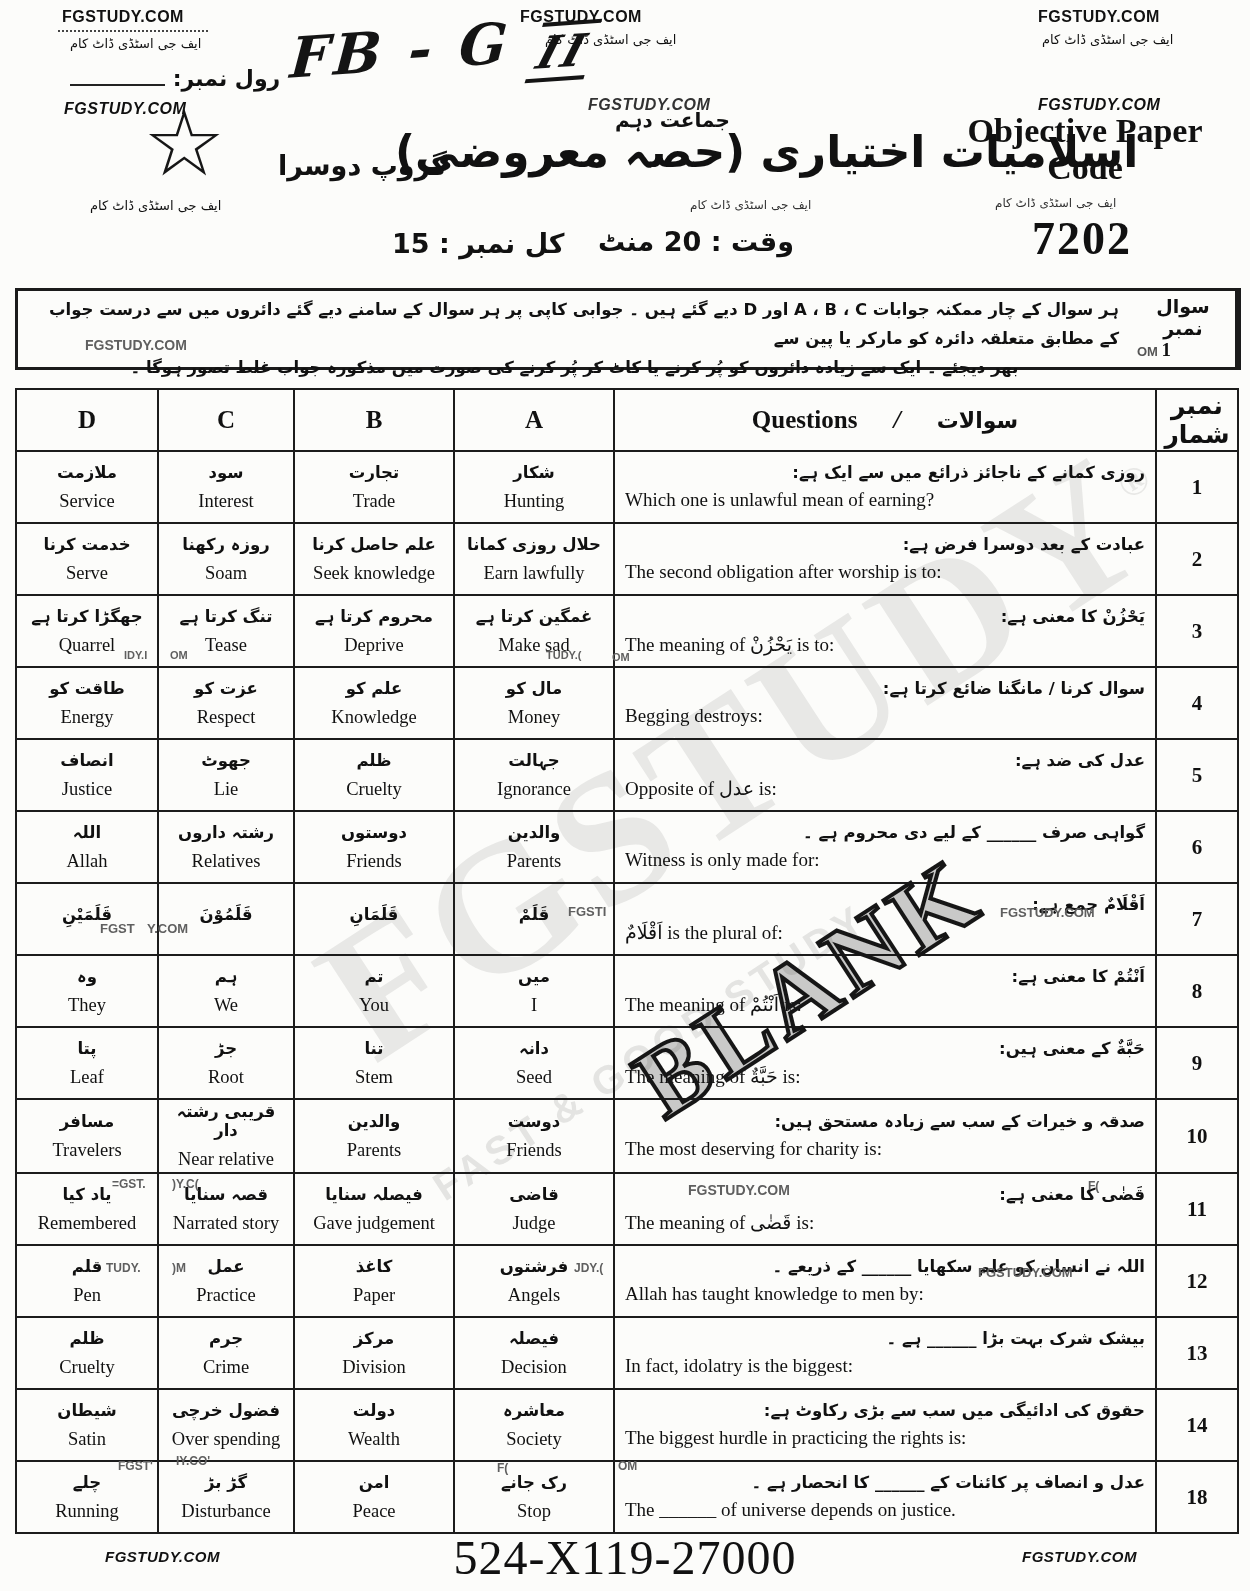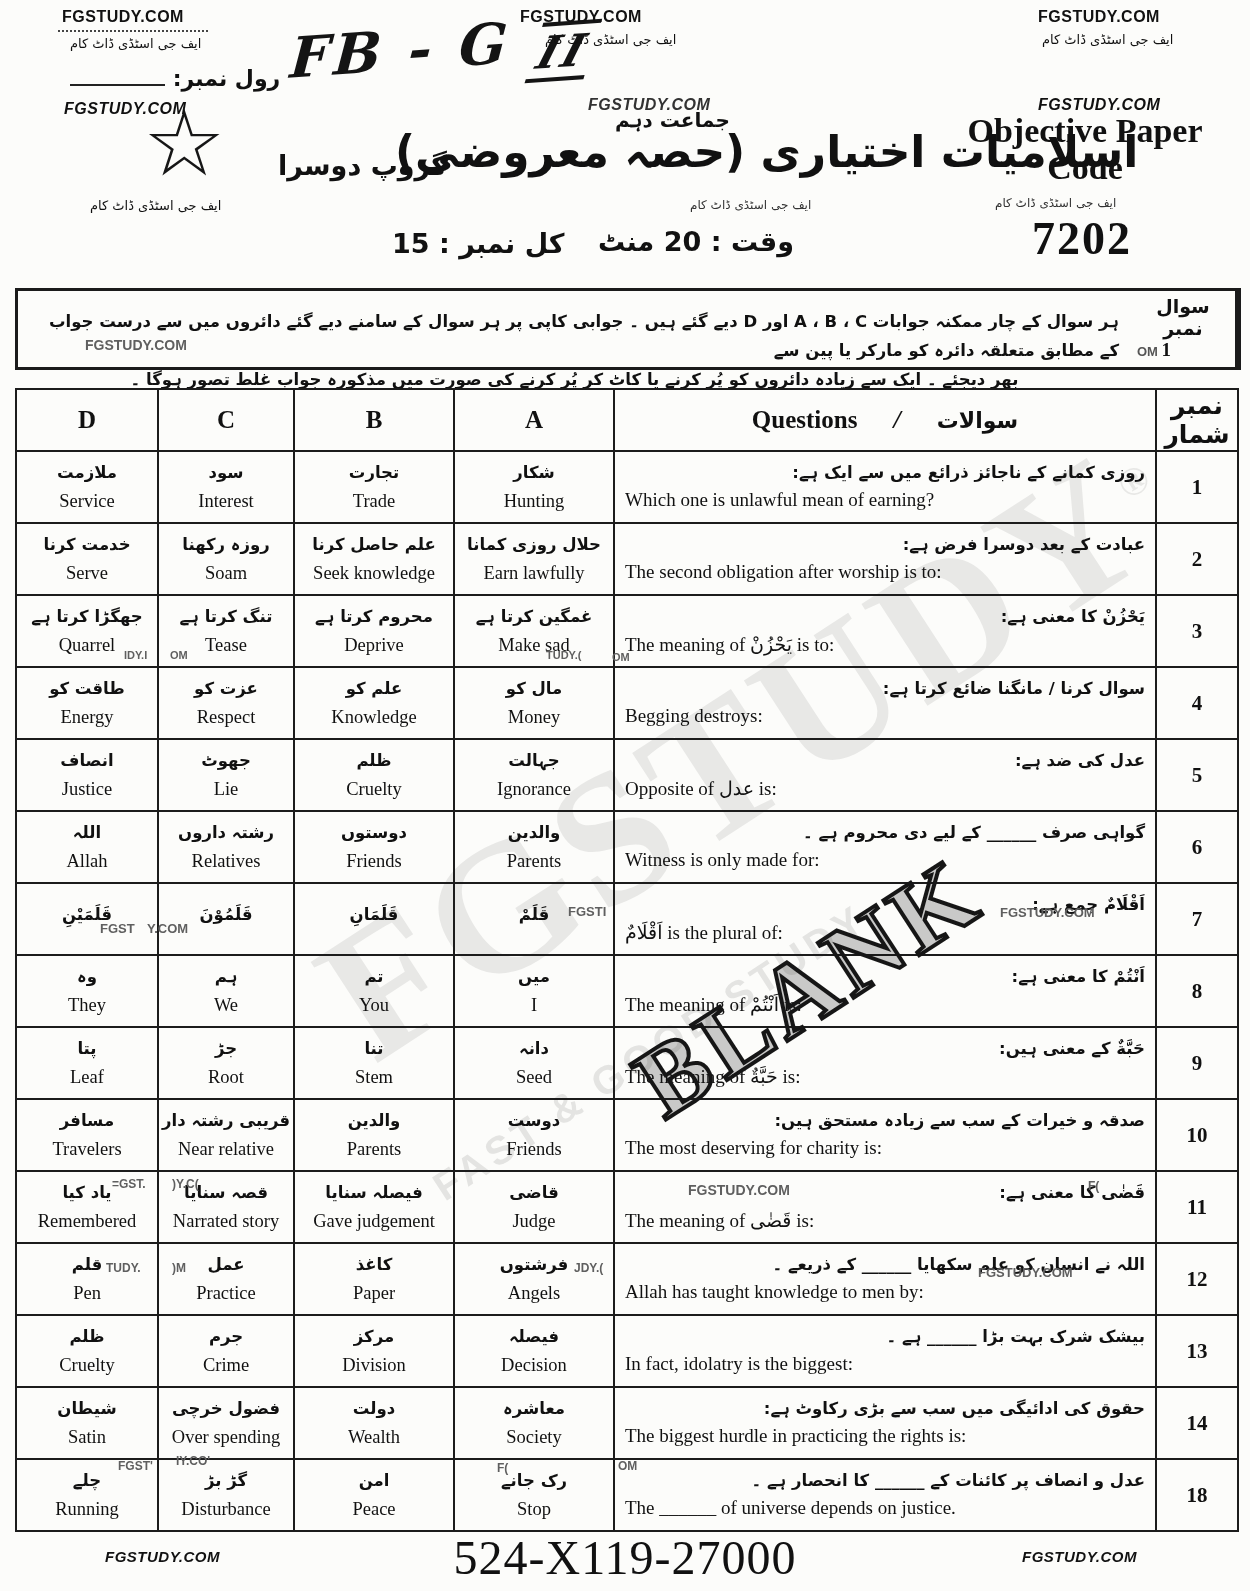--- a/index.html
+++ b/index.html
@@ -16,38 +16,38 @@
   .handwrite{font-family:"DejaVu Serif",serif;font-style:italic;font-size:56px;font-weight:bold;
              transform:rotate(-4deg) skewX(-8deg);letter-spacing:4px;color:#141414;}
   .roman{display:inline-block;border-top:4px solid #141414;border-bottom:4px solid #141414;
          padding:0 5px;font-size:44px;transform:translateY(8px) skewX(-14deg);}
   .title-ur{font-size:44px;font-weight:bold;}
   .sub-bold-ur{font-size:27px;font-weight:bold;}
   .objpaper{font-size:34px;font-weight:bold;text-align:center;line-height:1.1;}
   .code-num{font-size:46px;font-weight:bold;letter-spacing:2px;}
   
   .instr{left:15px;top:288px;width:1220px;height:76px;border:3px solid #1b1b1b;display:flex;}
-  .instr-main{flex:1;padding:5px 12px 2px 12px;position:relative;margin-top:12px;}
+  .instr-main{flex:1;padding:5px 12px 2px 12px;position:relative;}
   .instr-line{font-size:16.5px;font-weight:600;text-align:right;line-height:1.75;}
   .instr-side{width:92px;border-right:3px solid #1b1b1b;position:relative;padding:4px 6px;}
   .instr-side .lbl{font-size:19px;font-weight:bold;text-align:center;}
   .instr-side .om{position:absolute;left:6px;bottom:6px;font-family:"Liberation Sans",sans-serif;
                   font-size:13px;color:#555;font-weight:bold;}
   .instr-side .om b{color:#111;font-size:19px;font-family:"Liberation Serif",serif;}
   
   table.mcq{position:absolute;left:15px;top:388px;width:1222px;border-collapse:collapse;
             table-layout:fixed;z-index:2;background:transparent;}
   .mcq th,.mcq td{border:2.4px solid #1c1c1c;overflow:hidden;}
   .mcq thead th{height:46px;font-size:25px;font-weight:bold;}
   .mcq tbody tr{height:72px;}
   .qhead{display:flex;align-items:center;justify-content:center;gap:36px;}
   .qhead .slash{font-size:26px;font-style:italic;}
   .qhead .ur{font-size:22px;font-weight:bold;}
   th.noh{font-size:14px;font-weight:bold;}
-  td.opt{text-align:center;vertical-align:middle;padding:2px 1px;}
+  td.opt{text-align:center;vertical-align:middle;padding:2px 11px;}
   td.opt .u{font-size:16.5px;font-weight:600;margin-bottom:9px;}
   td.opt .e{font-size:18.5px;}
   td.qcell{vertical-align:middle;padding:2px 10px;}
   td.qcell .qu{text-align:right;font-size:16.5px;font-weight:700;margin-bottom:7px;}
   td.qcell .qe{text-align:left;font-size:19px;}
   td.nocell{text-align:center;font-weight:bold;font-size:21px;}
   
   .wm-giant{left:260px;top:640px;width:980px;transform:rotate(-33deg);transform-origin:center;
             font-family:"Liberation Serif",serif;font-weight:bold;font-size:185px;letter-spacing:8px;
             color:rgba(60,60,60,0.10);z-index:1;pointer-events:none;text-align:center;}

